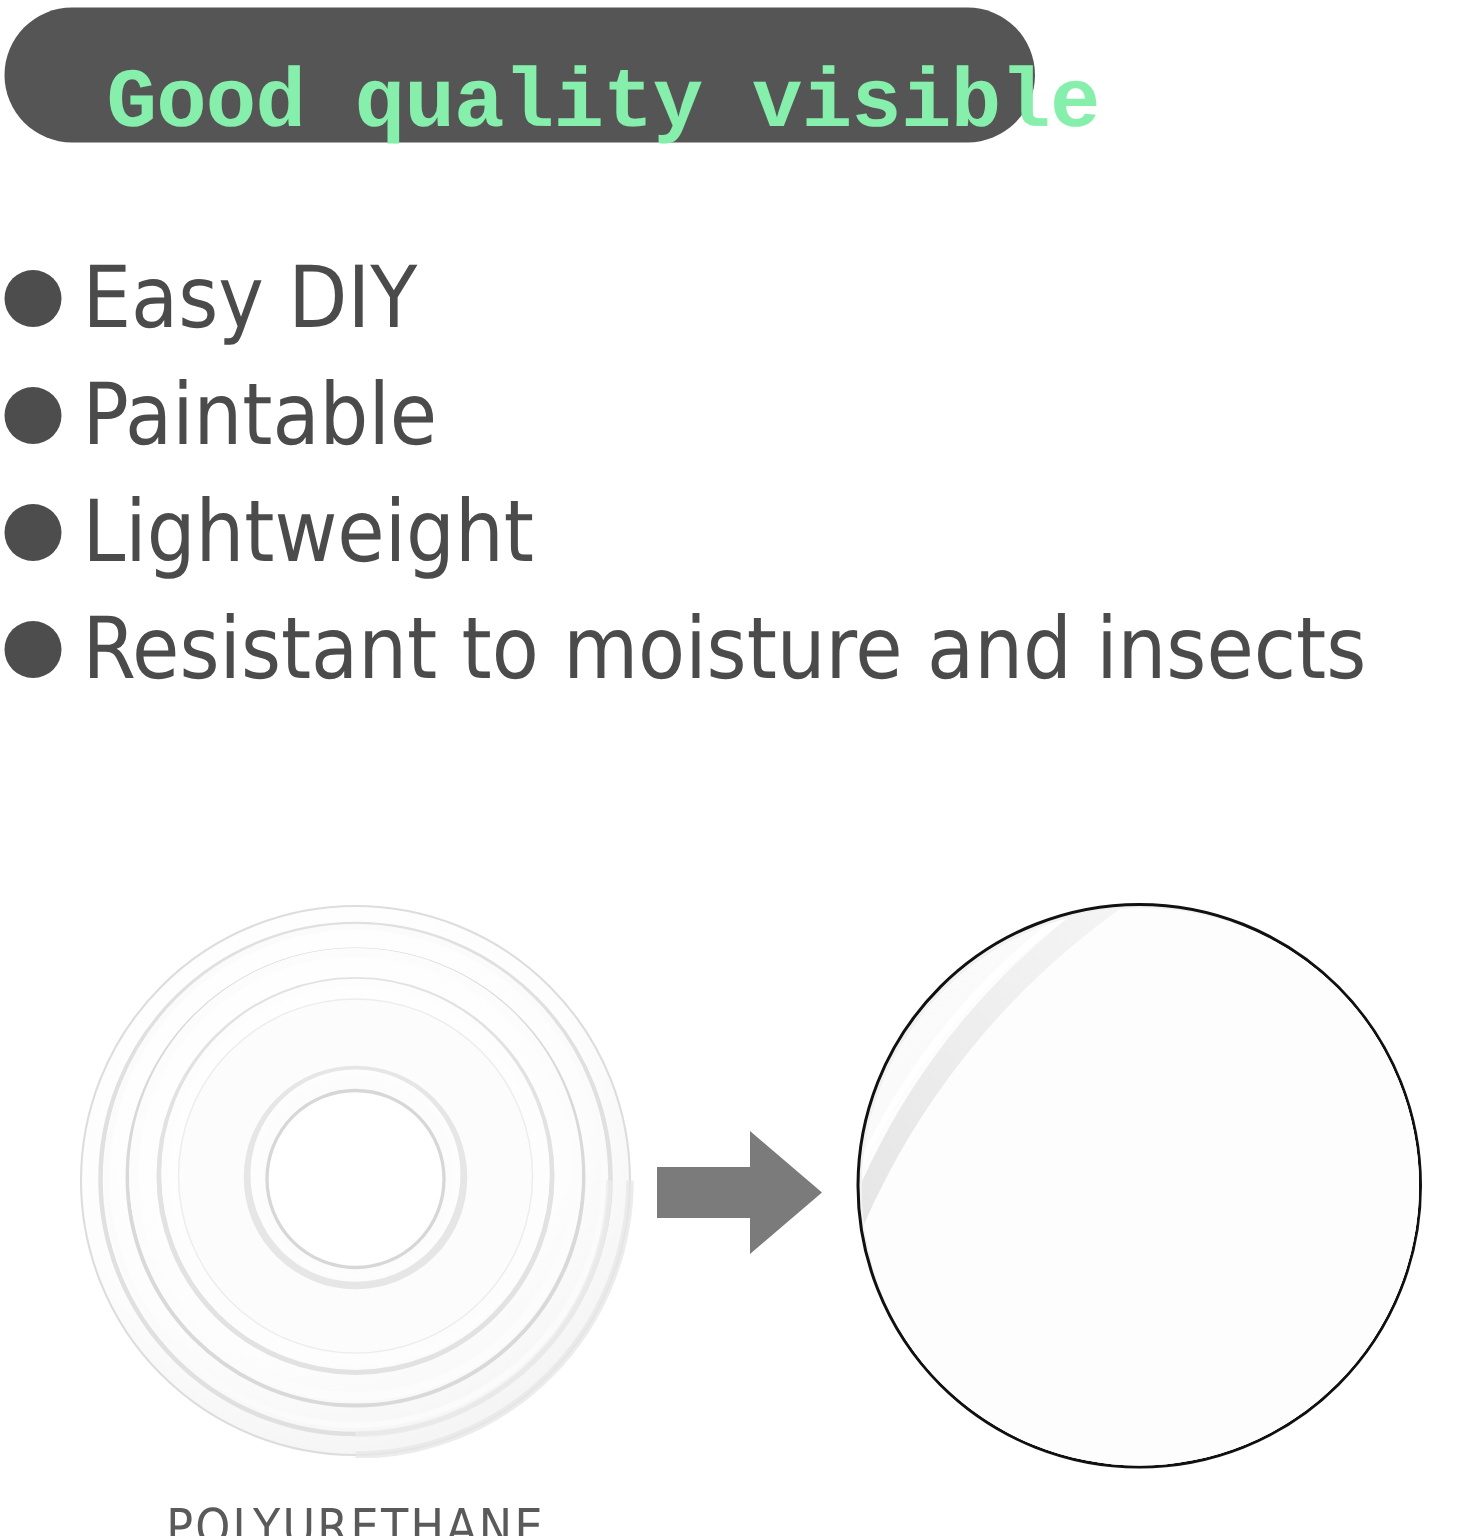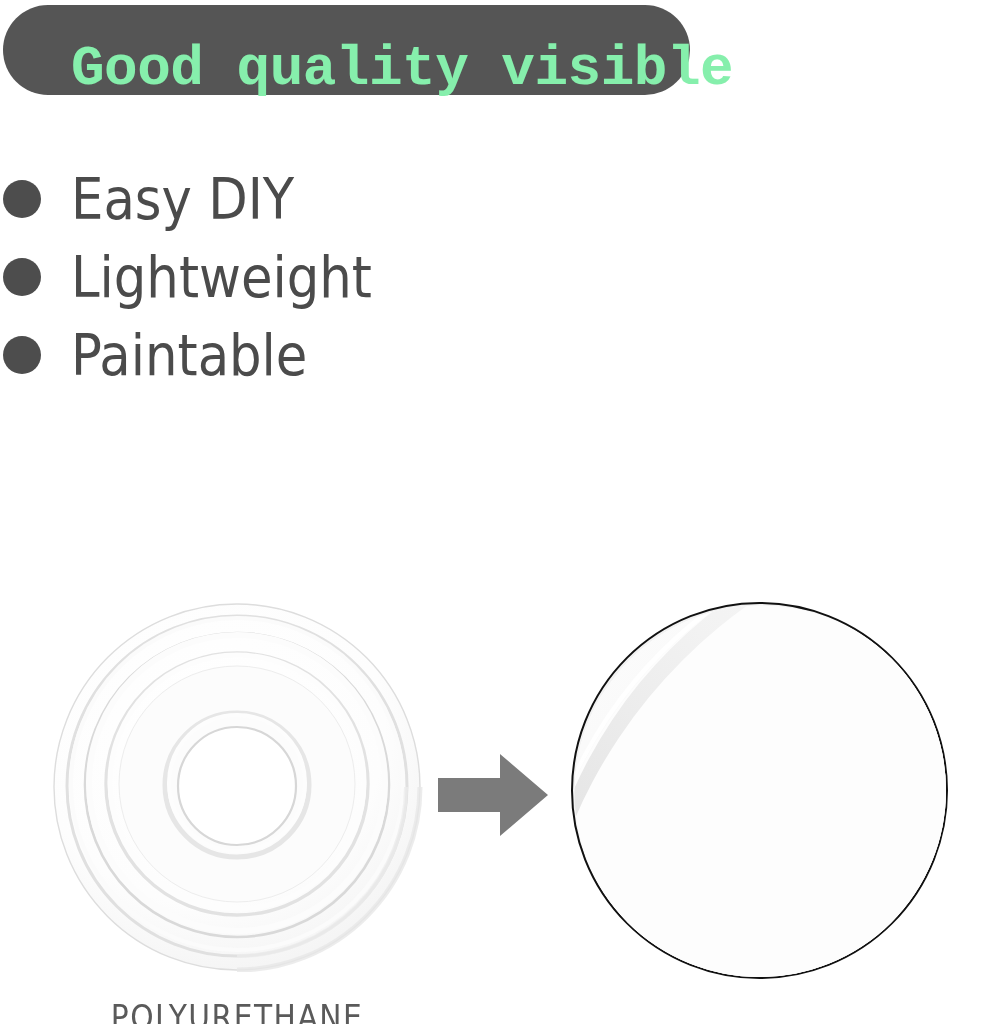--- a/index.html
+++ b/index.html
@@ -63,21 +63,20 @@
     margin-left: 3px;
     margin-right: 14px;
   }
   .feature-label {
     color: #4b4b4b;
     font-size: 57px;
     line-height: 60px;
     font-weight: 400;
     white-space: nowrap;
     font-family: "DejaVu Sans Condensed", "Liberation Sans Narrow", "Liberation Sans", sans-serif;
-    margin-left: 16px;
   }
 
   
   #product-compare {
     position: absolute;
     left: 0;
     top: 580px;
     width: 984px;
     height: 444px;
   }
@@ -146,28 +145,32 @@
 
 <div id="feature-list">
 
   <div class="feature-row">
     <span class="feature-bullet"></span>
     <span class="feature-label">Easy DIY</span>
   </div>
 
   <div class="feature-row">
     <span class="feature-bullet"></span>
+    <span class="feature-label">Paintable</span>
+  </div>
+
+  <div class="feature-row">
+    <span class="feature-bullet"></span>
     <span class="feature-label">Lightweight</span>
   </div>
 
   <div class="feature-row">
     <span class="feature-bullet"></span>
-    <span class="feature-label">Paintable</span>
-  </div>
-
+    <span class="feature-label">Resistant to moisture and insects</span>
+  </div>
 
 
 </div>
 
 <div id="product-compare">
 
   <div id="medallion-figure">
     <svg id="medallion" viewBox="0 0 374 374">
       <defs>
         <radialGradient id="discG" cx="42%" cy="34%" r="78%">

